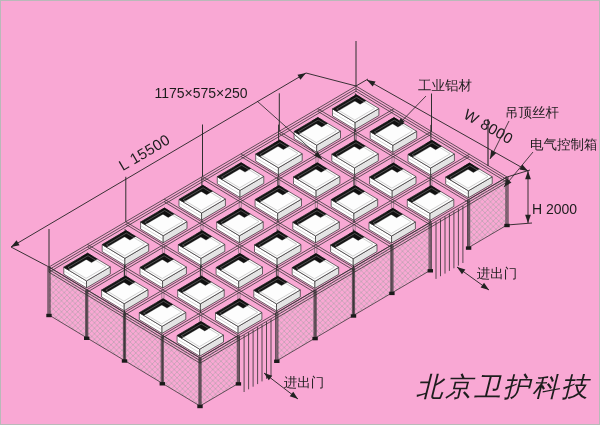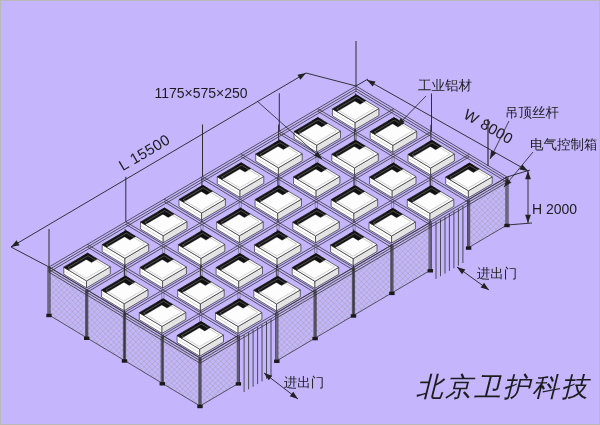--- a/index.html
+++ b/index.html
@@ -1,18 +1,18 @@
 <!DOCTYPE html>
 <html><head>
 <meta charset="utf-8">
 <style>
   html,body{margin:0;padding:0;background:#fff;}
   .stage{
     width:600px;height:425px;box-sizing:border-box;
-    background:#c4b5fd;border:1px solid #b9b9b9;
+    background:#f9a8d4;border:1px solid #b9b9b9;
     position:relative;overflow:hidden;
     font-family:"Liberation Sans",sans-serif;
   }
   svg{display:block;}
   text{font-family:"Liberation Sans",sans-serif;fill:#1d1d1d;}
   .dim{font-size:15px;letter-spacing:.4px;}
   .dim-sm{font-size:14px;}
   .lbl{font-size:13.5px;}
   .watermark{font-size:27px;font-style:italic;letter-spacing:2px;}
 </style>

